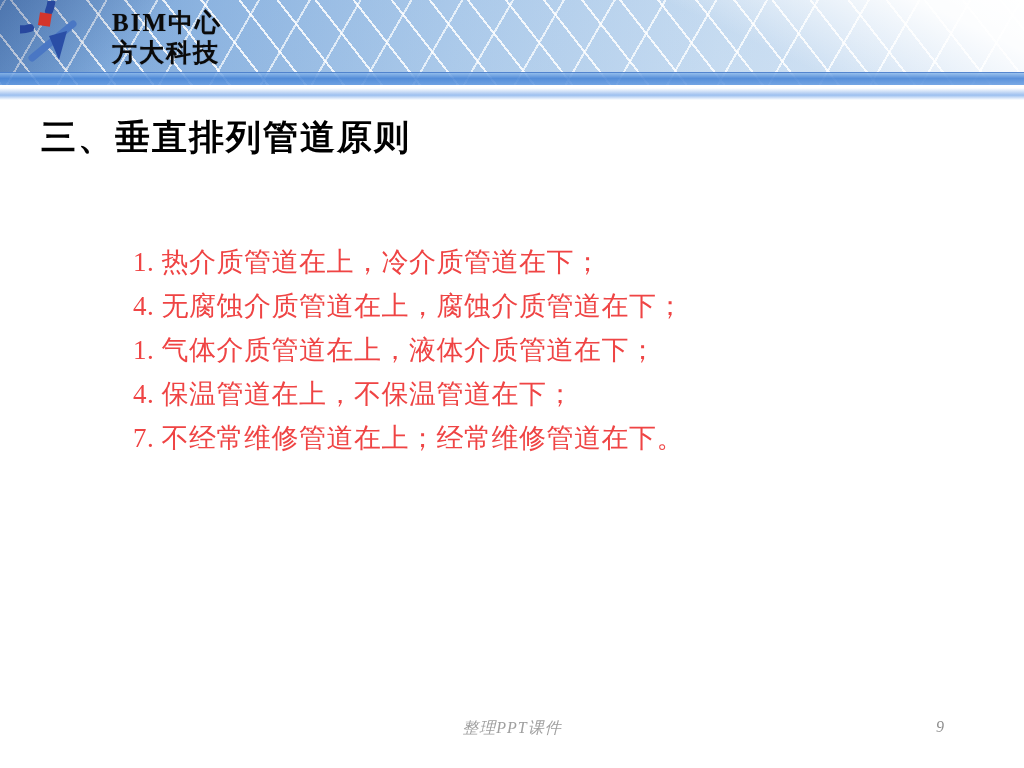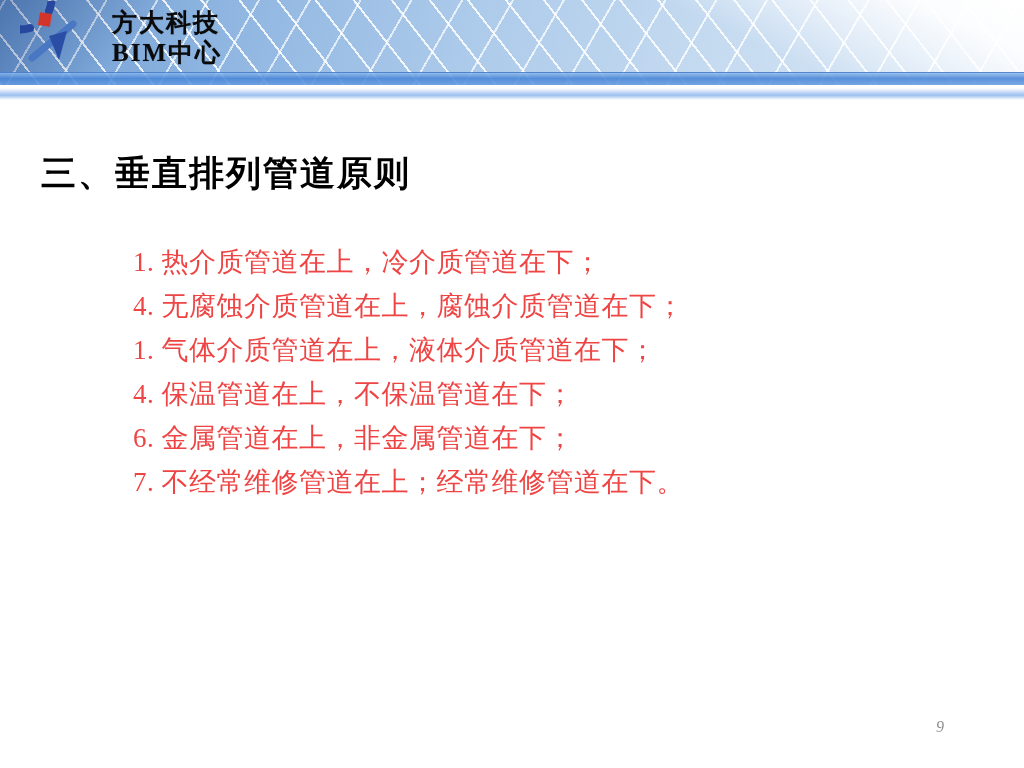--- a/index.html
+++ b/index.html
@@ -72,21 +72,20 @@
 
   
   .title {
     position: absolute;
     left: 41px; top: 114px;
     font-size: 35px;
     font-weight: bold;
     color: #000000;
     letter-spacing: 2px;
     white-space: nowrap;
-    margin-top: 36px;
   }
 
   .list {
     position: absolute;
     left: 133px; top: 240px;
     width: 800px;
   }
   .list-item {
     font-size: 27px;
     line-height: 44px;
@@ -129,33 +128,33 @@
 
         <rect x="19" y="12" width="12" height="13" fill="#d3352b" transform="rotate(9 25 18)"></rect>
 
         <path d="M 12 57 L 53 23" stroke="#4a77c4" stroke-width="7" stroke-linecap="round" fill="none"></path>
 
         <path d="M 29 35 L 47 30 L 39 59 Z" fill="#2a4ea6"></path>
       </svg>
     </div>
 
     <div class="logo-text">
+      <div>BIM中心</div>
       <div>方大科技</div>
-      <div>BIM中心</div>
     </div>
   </header>
 
   <div class="separator"></div>
 
   <h1 class="title">三、垂直排列管道原则</h1>
 
   <div class="list">
     <div class="list-item">1. 热介质管道在上，冷介质管道在下；</div>
     <div class="list-item">4. 无腐蚀介质管道在上，腐蚀介质管道在下；</div>
     <div class="list-item">1. 气体介质管道在上，液体介质管道在下；</div>
     <div class="list-item">4. 保温管道在上，不保温管道在下；</div>
-    <div class="list-item">6. 金属管道在上，非金属管道在下；</div>
     <div class="list-item">7. 不经常维修管道在上；经常维修管道在下。</div>
   </div>
 
+  <div class="footer-credit">整理PPT课件</div>
   <div class="page-number">9</div>
 
 </div>
 
 </body></html>

